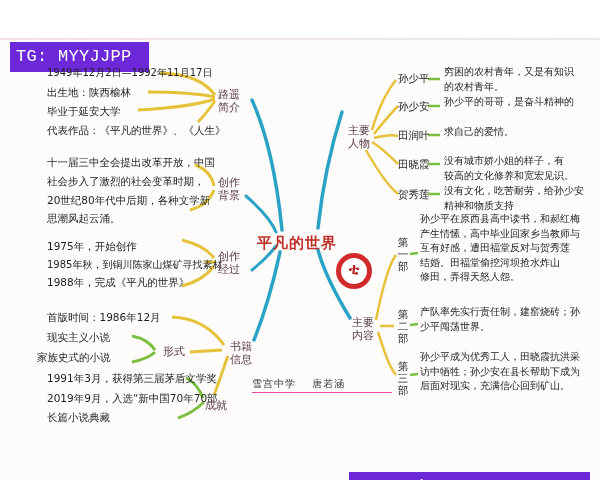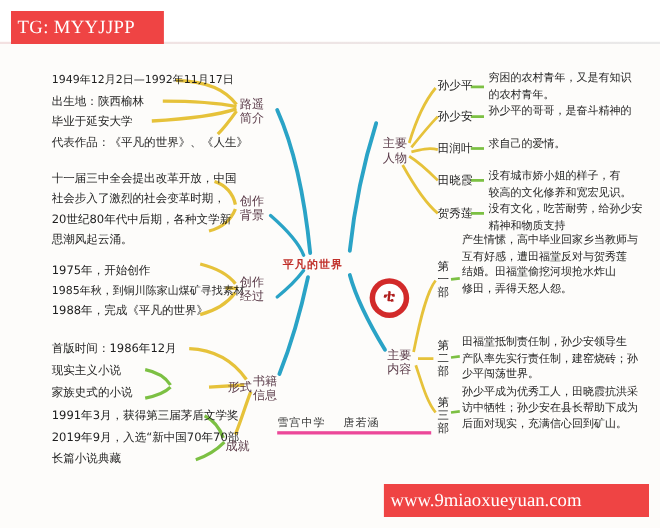--- a/index.html
+++ b/index.html
@@ -1,34 +1,34 @@
 <!DOCTYPE html>
 <html><head>
 <meta charset="utf-8">
 <style>
   * { margin:0; padding:0; box-sizing:border-box; }
   html, body { width:600px; height:480px; overflow:hidden; background:#ffffff; }
   body { position:relative; font-family:"DejaVu Sans", sans-serif; color:#222; }
   .paper { position:absolute; left:0; top:38px; width:600px; height:442px; background:#fdfcfa; }
   .paper::before { content:""; position:absolute; left:0; top:0; width:600px; height:2px; background:linear-gradient(90deg,#f3e1e1,#e9e9e9); }
   svg.lines { position:absolute; left:0; top:0; width:600px; height:480px; }
-  .wm { position:absolute; background:#ef4444; color:#fff; font-family:Liberation Serif, serif; }
+  .wm { position:absolute; background:#6d28d9; color:#fff; font-family:Liberation Mono, monospace;margin-top:32px; }
   .wm-top { left:10px; top:10px; width:139px; height:30px; font-size:17px; line-height:30px; padding-left:6px; letter-spacing:0.3px; }
   .wm-bottom { left:349px; top:440px; width:241px; height:30px; font-size:17px; line-height:30px; padding-left:6px; }
   .t { position:absolute; white-space:nowrap; font-size:10.5px; line-height:13px; color:#1e1e1e; }
   .node { position:absolute; font-size:11px; line-height:13px; color:#5a3a48; text-align:center; }
   .node span { display:block; }
   .vert { position:absolute; font-size:10.5px; line-height:12px; width:12px; text-align:center; color:#222; }
   .vert span { display:block; }
-  .title { position:absolute; left:257px; top:234px; font-size:10px; font-weight:bold; color:#c0302a; letter-spacing:1px; }
+  .title { position:absolute; left:257px; top:234px; font-size:15px; font-weight:bold; color:#c0302a; letter-spacing:1px; }
   .logo { position:absolute; left:336px; top:253px; width:36px; height:36px; border-radius:50%; background:#d22a2a; }
   .logo .inner { position:absolute; left:5px; top:5px; width:26px; height:26px; border-radius:50%; background:#fff; }
   .logo .glyph { position:absolute; left:0; top:2px; width:26px; text-align:center; font-size:15px; color:#b02020; font-weight:bold; }
   .logo .yr { position:absolute; left:0; top:19px; width:26px; text-align:center; font-size:4px; color:#b02020; }
-  .sig { position:absolute; left:252px; top:377px; width:140px; font-size:10px; color:#333; border-bottom:3px solid #ec4899; padding-bottom:1px; letter-spacing:1px; }
+  .sig { position:absolute; left:252px; top:377px; width:140px; font-size:10px; color:#333; border-bottom:1px solid #ec4899; padding-bottom:1px; letter-spacing:1px; }
   .sig span { margin-right:12px; }
   .para { position:absolute; font-size:10px; line-height:15px; color:#1e1e1e; white-space:nowrap; }
   .para span { display:block; }
 </style>
 </head>
 <body>
 
 <div class="paper"></div>
 
 <svg class="lines" viewBox="0 0 600 480">
@@ -105,22 +105,22 @@
 <div class="t" style="left:47px;top:240px;">1975年，开始创作</div>
 <div class="t" style="left:47px;top:258px;font-size:10px;">1985年秋，到铜川陈家山煤矿寻找素材</div>
 <div class="t" style="left:47px;top:276px;">1988年，完成《平凡的世界》</div>
 <div class="node" style="left:218px;top:250px;">
   <span>创作</span>
   <span>经过</span>
 </div>
 
 <div class="t" style="left:47px;top:311px;">首版时间：1986年12月</div>
 <div class="t" style="left:47px;top:331px;">现实主义小说</div>
-<div class="t" style="left:47px;top:351px;">家族史式的小说</div>
-<div class="node" style="left:163px;top:345px;margin-left:44px;">形式</div>
+<div class="t" style="left:37px;top:351px;">家族史式的小说</div>
+<div class="node" style="left:163px;top:345px;">形式</div>
 <div class="t" style="left:47px;top:372px;">1991年3月，获得第三届茅盾文学奖</div>
 <div class="t" style="left:47px;top:392px;">2019年9月，入选“新中国70年70部</div>
 <div class="t" style="left:47px;top:411px;">长篇小说典藏</div>
 <div class="node" style="left:205px;top:399px;">成就</div>
 <div class="node" style="left:230px;top:340px;">
   <span>书籍</span>
   <span>信息</span>
 </div>
 
 <div class="title">平凡的世界</div>
@@ -166,32 +166,32 @@
 <div class="node" style="left:352px;top:316px;">
   <span>主要</span>
   <span>内容</span>
 </div>
 <div class="vert" style="left:397px;top:236px;">
   <span>第</span>
   <span>一</span>
   <span>部</span>
 </div>
 <div class="para" style="left:420px;top:212px;line-height:14.5px;">
+  <span>孙少平在原西县高中读书，和郝红梅</span>
   <span>产生情愫，高中毕业回家乡当教师与</span>
   <span>互有好感，遭田福堂反对与贺秀莲</span>
   <span>结婚。田福堂偷挖河坝抢水炸山</span>
   <span>修田，弄得天怒人怨。</span>
 </div>
 <div class="vert" style="left:397px;top:308px;">
   <span>第</span>
   <span>二</span>
   <span>部</span>
 </div>
 <div class="para" style="left:420px;top:305px;line-height:14.5px;">
-  <span>田福堂抵制责任制，孙少安领导生</span>
   <span>产队率先实行责任制，建窑烧砖；孙</span>
   <span>少平闯荡世界。</span>
 </div>
 <div class="vert" style="left:397px;top:360px;">
   <span>第</span>
   <span>三</span>
   <span>部</span>
 </div>
 <div class="para" style="left:420px;top:350px;line-height:14.5px;">
   <span>孙少平成为优秀工人，田晓霞抗洪采</span>

